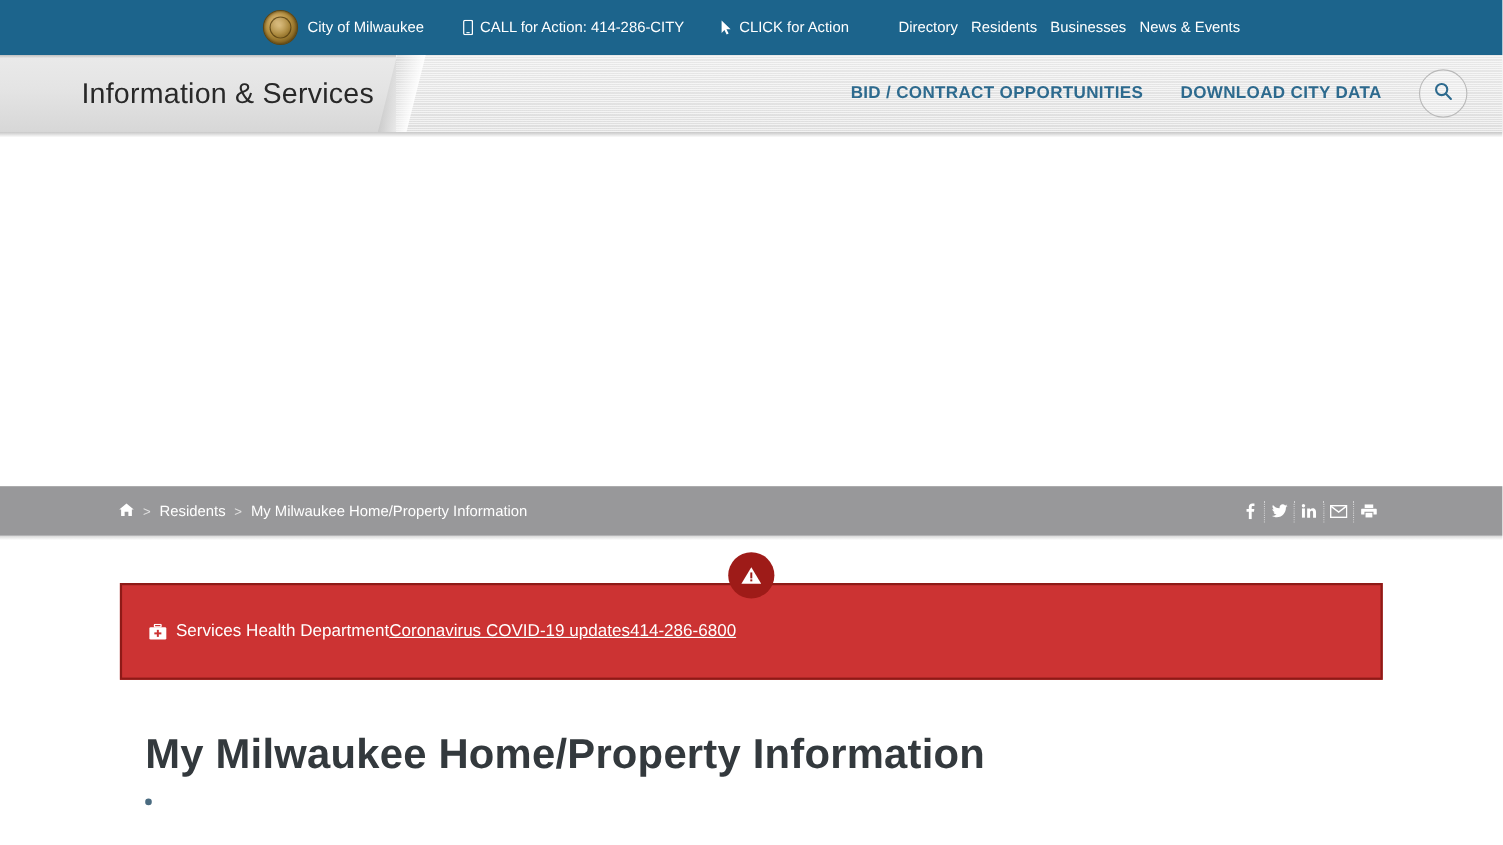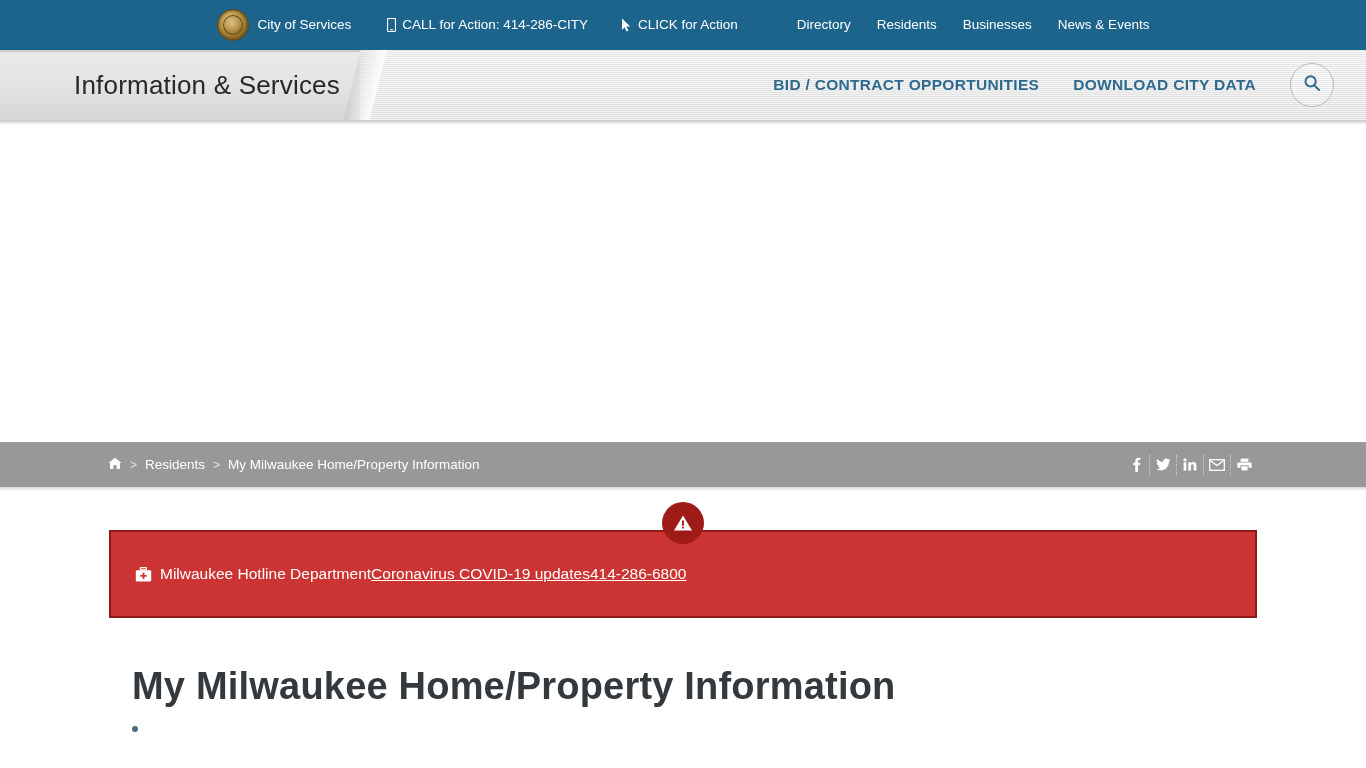--- a/index.html
+++ b/index.html
@@ -51,21 +51,21 @@
     white-space: nowrap;
     display: flex;
     align-items: center;
     line-height: 1;
   }
   .tb-brand { font-size: 14px; margin-right: 36px; }
   .tb-item { margin-right: 33px; }
   .tb-item:last-child { margin-right: 0; }
   .tb-icon { margin-right: 6px; display: inline-flex; align-items: center; }
   .nav-right { display: flex; align-items: center; }
-  .nav-right .tb-item { margin-right: 0; margin-left: 26px; }
+  .nav-right .tb-item { margin-right: 0; margin-left: 12px; }
 
   
   .header {
     position: relative;
     height: 70px;
     background: linear-gradient(to bottom, #eaeaea 0%, #e4e4e4 45%, #d7d7d7 100%);
     display: flex;
     align-items: center;
     overflow: hidden;
   }
@@ -255,21 +255,21 @@
 </style>
 </head>
 <body>
 
 <div class="topbar">
   <div class="topbar-inner">
 
     <div class="seal"></div>
 
     <a class="tb-brand" href="#">
-      <span>City of Services</span>
+      <span>City of Milwaukee</span>
     </a>
 
     <a class="tb-item" href="#">
       <span class="tb-icon">
         <svg width="9" height="14" viewBox="0 0 9 14">
             <rect x="0.5" y="0.5" width="8" height="13" rx="1.2" fill="none" stroke="#ffffff" stroke-width="1.2"></rect>
             <rect x="3" y="11.2" width="3" height="1" fill="#ffffff"></rect>
           </svg>
       </span>
       <span>CALL for Action: 414-286-CITY</span>
@@ -386,21 +386,21 @@
   <div class="alert-box">
     <div class="alert-text">
       <span class="kit-icon">
         <svg width="17" height="15" viewBox="0 0 17 15">
           <rect x="5.4" y="0.6" width="6" height="2.3" rx="0.6" fill="none" stroke="#ffffff" stroke-width="1.2"></rect>
           <rect x="0.8" y="3.2" width="15.4" height="11.2" rx="1.2" fill="#ffffff"></rect>
           <rect x="7.6" y="5.6" width="1.8" height="6.4" fill="#cc3333"></rect>
           <rect x="5.3" y="7.9" width="6.4" height="1.8" fill="#cc3333"></rect>
         </svg>
       </span>
-      <span>Milwaukee Hotline Department </span>
+      <span>Services Health Department </span>
       <a href="#">Coronavirus COVID-19 updates</a>
       <a href="#">414-286-6800</a>
     </div>
   </div>
 </div>
 
 <div class="content">
   <h1 class="page-title">My Milwaukee Home/Property Information</h1>
   <ul class="link-list">
     <li>

